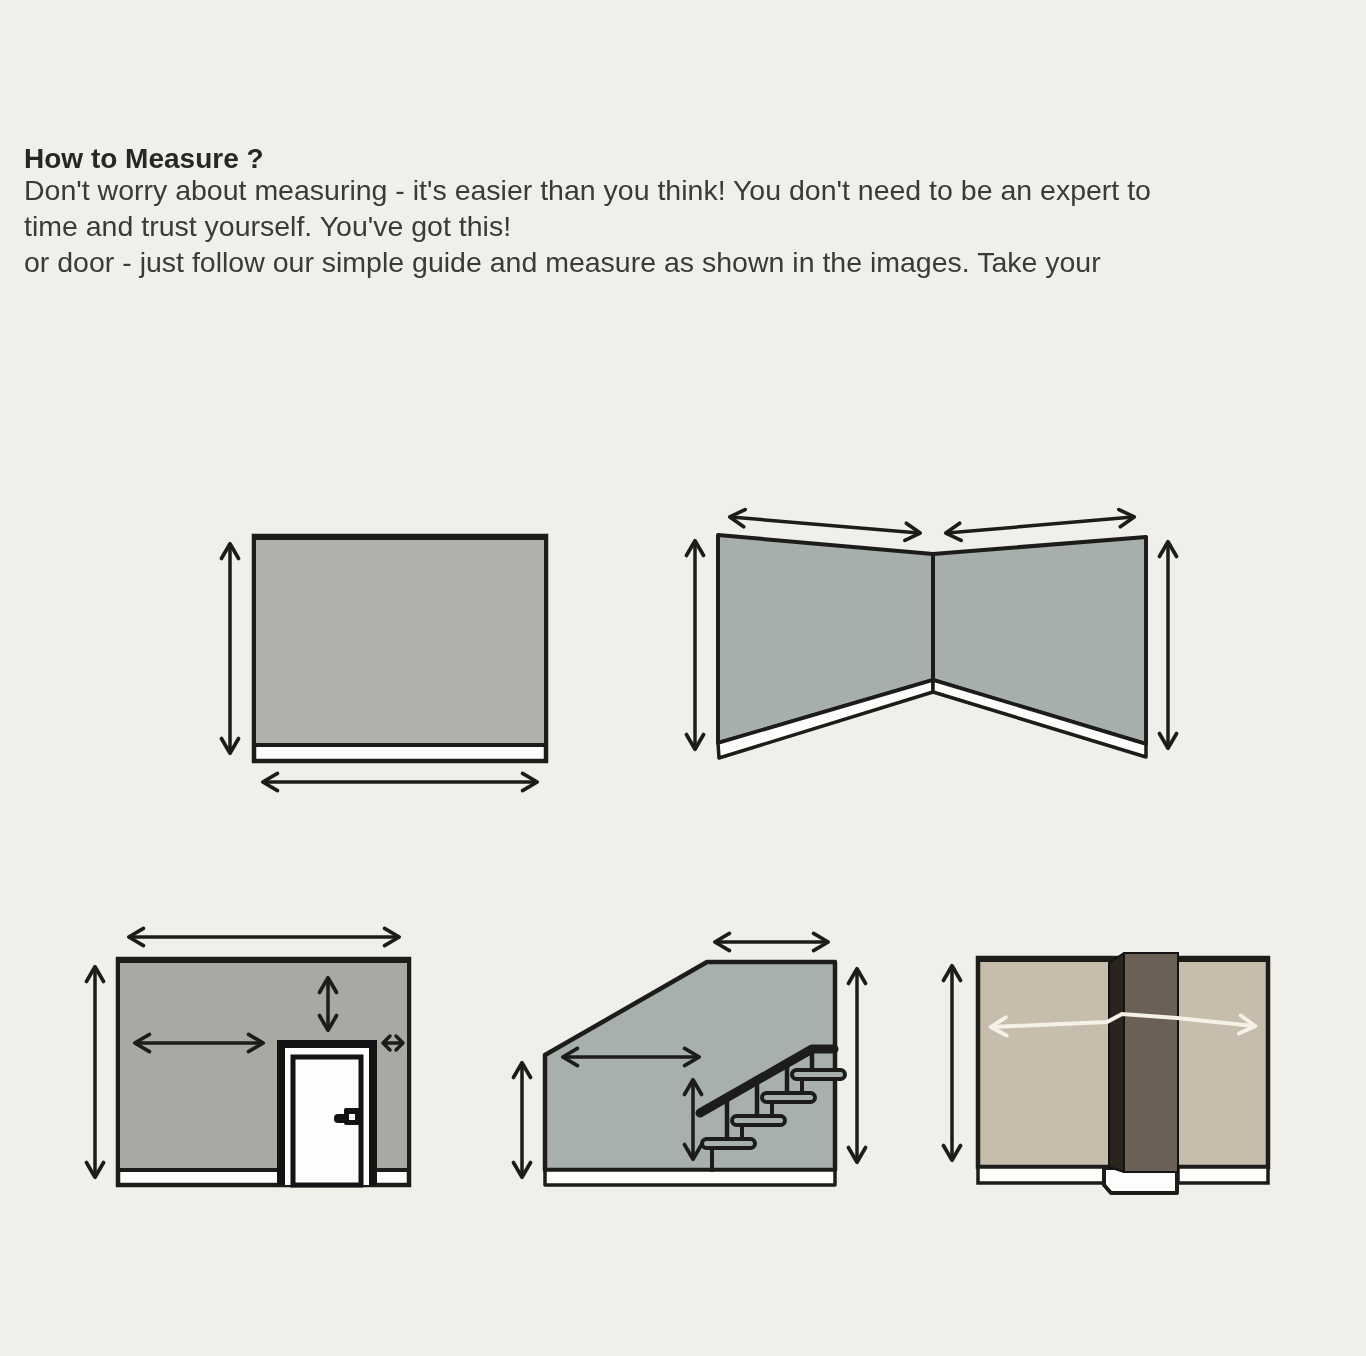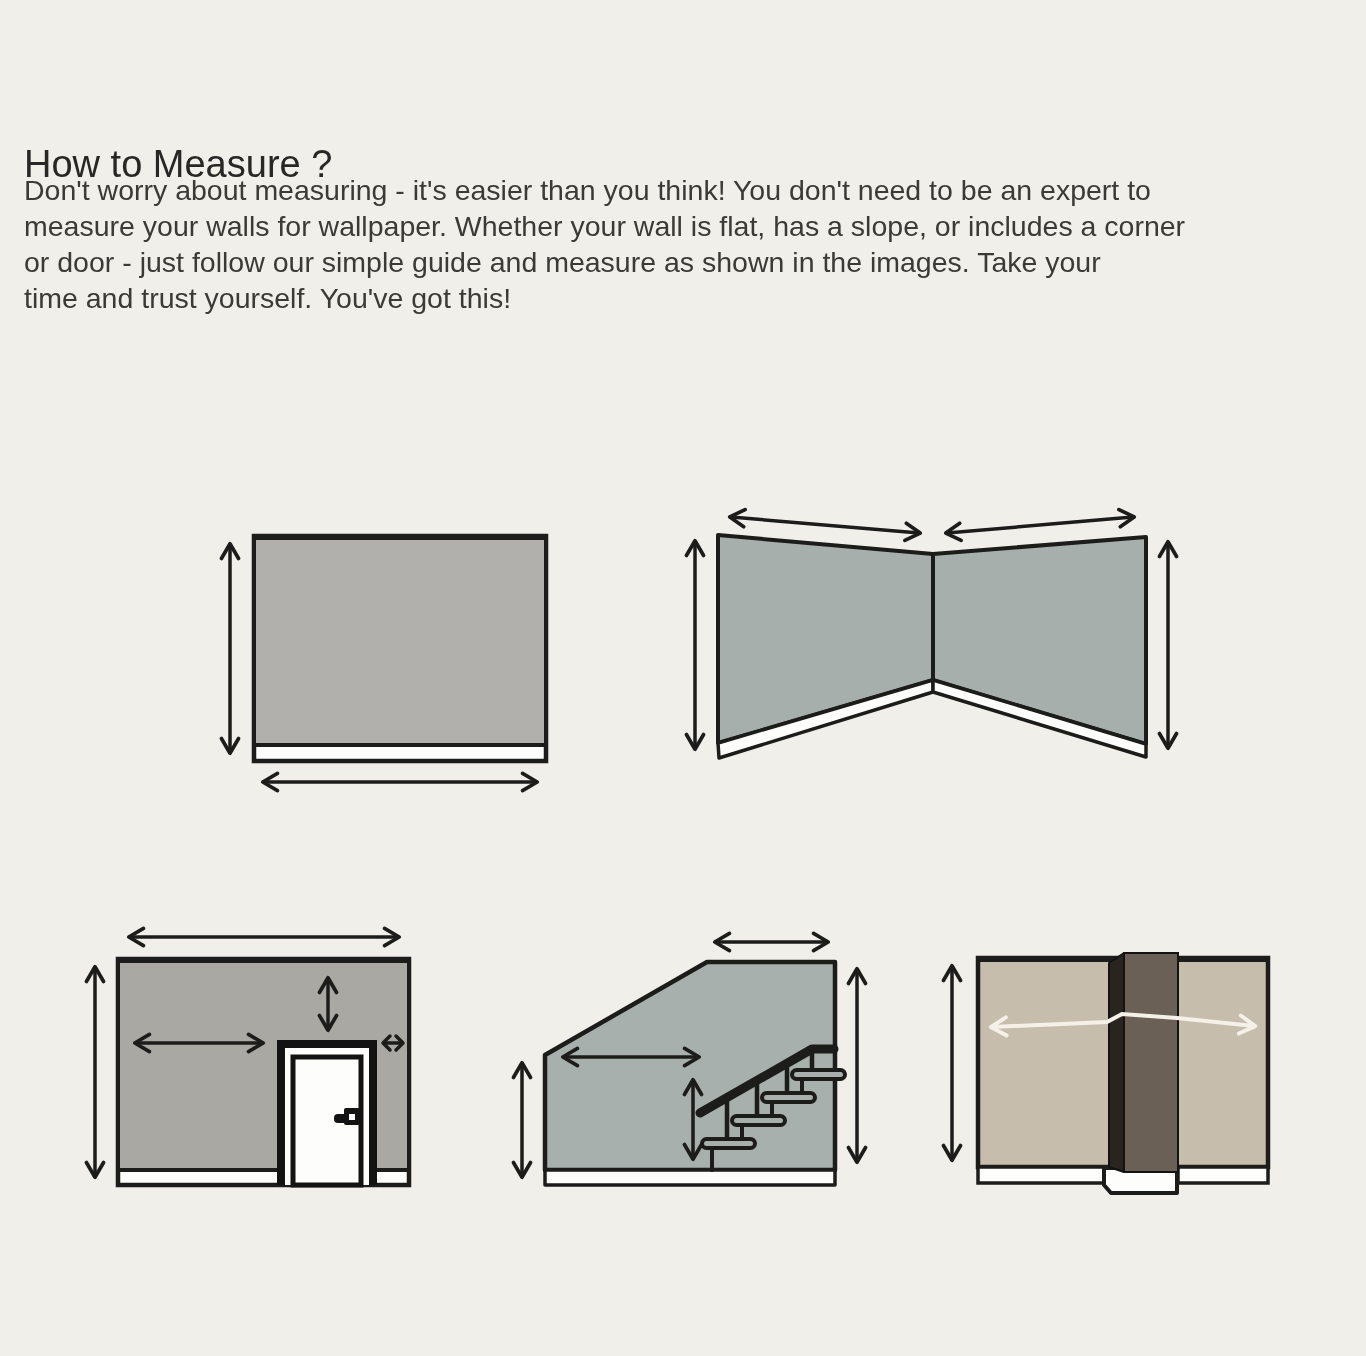--- a/index.html
+++ b/index.html
@@ -7,21 +7,21 @@
     width: 1366px; height: 1356px;
     background: var(--page-bg, #f0efe9);
     font-family: "Liberation Sans", sans-serif;
     position: relative;
     overflow: hidden;
   }
   .page { position: absolute; inset: 0; }
   .page-title {
     position: absolute; left: 24px; top: 143px;
     margin: 0;
-    font-size: 38px; font-weight: 400;
+    font-size: 28px; font-weight: 700;
     color: var(--title-ink, #272725);
     letter-spacing: 0px;
   }
   .intro {
     position: absolute; left: 24px; top: 172px; width: 1330px;
     font-size: 28.5px; line-height: 36px;
     color: var(--text-ink, #3b3a37);
   }
   .diagram { position: absolute; }
   .d1 { left: 200px; top: 495px; }
@@ -33,23 +33,22 @@
 </style>
 </head>
 <body>
 
 <div class="page">
 
   <h1 class="page-title">How to Measure ?</h1>
 
   <div class="intro">
     <div>Don't worry about measuring - it's easier than you think! You don't need to be an expert to</div>
-    <div>measure your walls for wallpaper. Whether your wall is flat, has a slope, or includes a corner</div>
+    <div>time and trust yourself. You've got this!</div>
     <div>or door - just follow our simple guide and measure as shown in the images. Take your</div>
-    <div>time and trust yourself. You've got this!</div>
   </div>
 
   <svg width="0" height="0" style="position:absolute" aria-hidden="true">
     <defs>
       <marker id="ah" viewBox="0 0 20 20" refX="16" refY="10" markerWidth="7" markerHeight="7" orient="auto-start-reverse">
         <path d="M5 3 L17 10 L5 17" fill="none" stroke="#1c1c1a" stroke-width="3" stroke-linecap="round" stroke-linejoin="round"></path>
       </marker>
       <marker id="ahw" viewBox="0 0 20 20" refX="16" refY="10" markerWidth="6.5" markerHeight="6.5" orient="auto-start-reverse">
         <path d="M5 3 L17 10 L5 17" fill="none" stroke="#f5f1e8" stroke-width="3" stroke-linecap="round" stroke-linejoin="round"></path>
       </marker>

